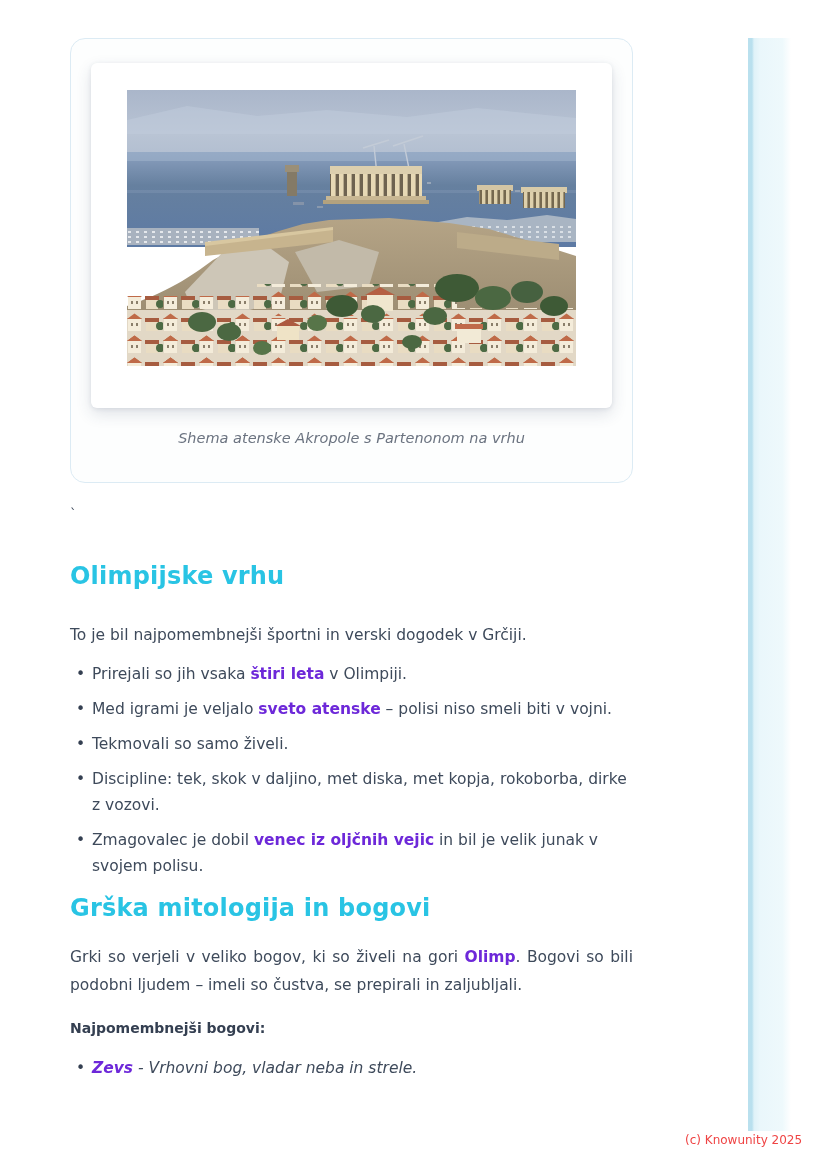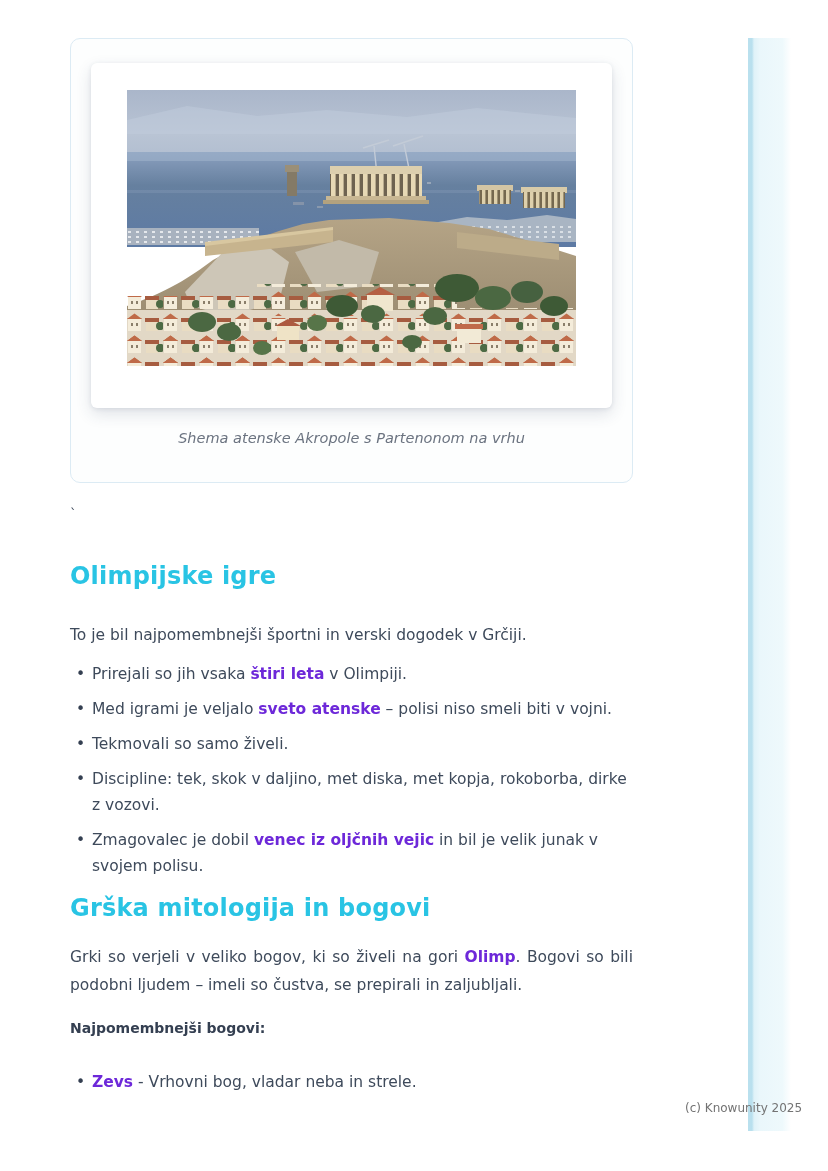--- a/index.html
+++ b/index.html
@@ -9,21 +9,21 @@
     font-family:"DejaVu Sans","Liberation Sans",sans-serif;
     color:#3e4a5b;
   }
   .side-accent{
     position:absolute;left:748px;top:38px;width:43px;height:1093px;
     background:linear-gradient(90deg,#b9e0ee 0px,#b9e0ee 4px,#dff2f8 6px,#eaf7fb 12px,#eef9fc 80%,rgba(238,249,252,0) 100%);
   }
   .content{position:absolute;left:70px;top:0;width:563px;}
   .figure-card{
     margin:38px 0 0 0;box-sizing:border-box;width:563px;height:445px;
-    border:1px solid #dcebf4;border-radius:10px;background:#fdfefe;
+    border:1px solid #dcebf4;border-radius:15px;background:#fdfefe;
     padding:24px 20px 7px 20px;
   }
   .photo-frame{
     box-sizing:border-box;width:521px;margin:0 auto;background:#ffffff;
     border-radius:6px;
     box-shadow:0 6px 16px rgba(40,60,90,.14),0 1px 4px rgba(40,60,90,.10);
     padding:27px 36px 42px 36px;
   }
   .photo{width:449px;height:276px;display:block;}
   .figure-caption{
@@ -33,32 +33,32 @@
   .stray{margin:22px 0 0 0;font-size:13px;line-height:18px;color:#3e4a5b;}
   h1.sec{
     margin:36px 0 0 0;font-size:24px;line-height:34px;font-weight:bold;
     color:#29c4e4;letter-spacing:.2px;
   }
   h1.sec2{margin:12px 0 0 0;}
   p.body{margin:28px 0 0 0;font-size:15.5px;line-height:28px;}
   p.body.just{margin:18px 0 0 0;text-align:justify;}
   p.subhead{margin:16px 0 0 0;font-size:14px;line-height:26px;font-weight:bold;color:#343f51;}
   ul.bullets{margin:12px 0 0 0;padding:0;list-style:none;}
-  ul.bullets2{margin:28px 0 0 0;}
+  ul.bullets2{margin:14px 0 0 0;font-style:italic;}
   ul.bullets li{
     position:relative;padding-left:22px;font-size:15.5px;line-height:26px;
     margin:0 0 9px 0;
   }
   ul.bullets li::before{
     content:"•";position:absolute;left:6px;top:0;color:#343f51;font-size:15.5px;
   }
   .b{font-weight:bold;color:#6d28d9;}
   .footer-note{
-    position:absolute;left:685px;top:1101px;font-size:12px;line-height:14px;
-    color:#737373;z-index:2;
+    position:absolute;left:685px;top:1133px;font-size:12px;line-height:14px;
+    color:#ef4444;z-index:2;
   }
 </style>
 </head>
 <body>
 
 <div class="side-accent"></div>
 
 <main class="content">
 
   <figure class="figure-card" style="margin-block:38px 0;margin-inline:0;">
@@ -177,21 +177,21 @@
           <ellipse cx="135" cy="258" rx="9" ry="7" fill="#577549"></ellipse>
           <ellipse cx="285" cy="252" rx="10" ry="7"></ellipse>
         </g>
       </svg>
     </div>
     <figcaption class="figure-caption">Shema atenske Akropole s Partenonom na vrhu</figcaption>
   </figure>
 
   <p class="stray">`</p>
 
-  <h1 class="sec">Olimpijske igre</h1>
+  <h1 class="sec">Olimpijske vrhu</h1>
 
   <p class="body">To je bil najpomembnejši športni in verski dogodek v Grčiji.</p>
 
   <ul class="bullets">
     <li><span>Prirejali so jih vsaka </span><span class="b">štiri leta</span><span> v Olimpiji.</span></li>
     <li><span>Med igrami je veljalo </span><span class="b">sveto atenske</span><span> – polisi niso smeli biti v vojni.</span></li>
     <li><span>Tekmovali so samo živeli.</span></li>
     <li><span>Discipline: tek, skok v daljino, met diska, met kopja, rokoborba, dirke z vozovi.</span></li>
     <li><span>Zmagovalec je dobil </span><span class="b">venec iz oljčnih vejic</span><span> in bil je velik junak v svojem polisu.</span></li>
   </ul>

